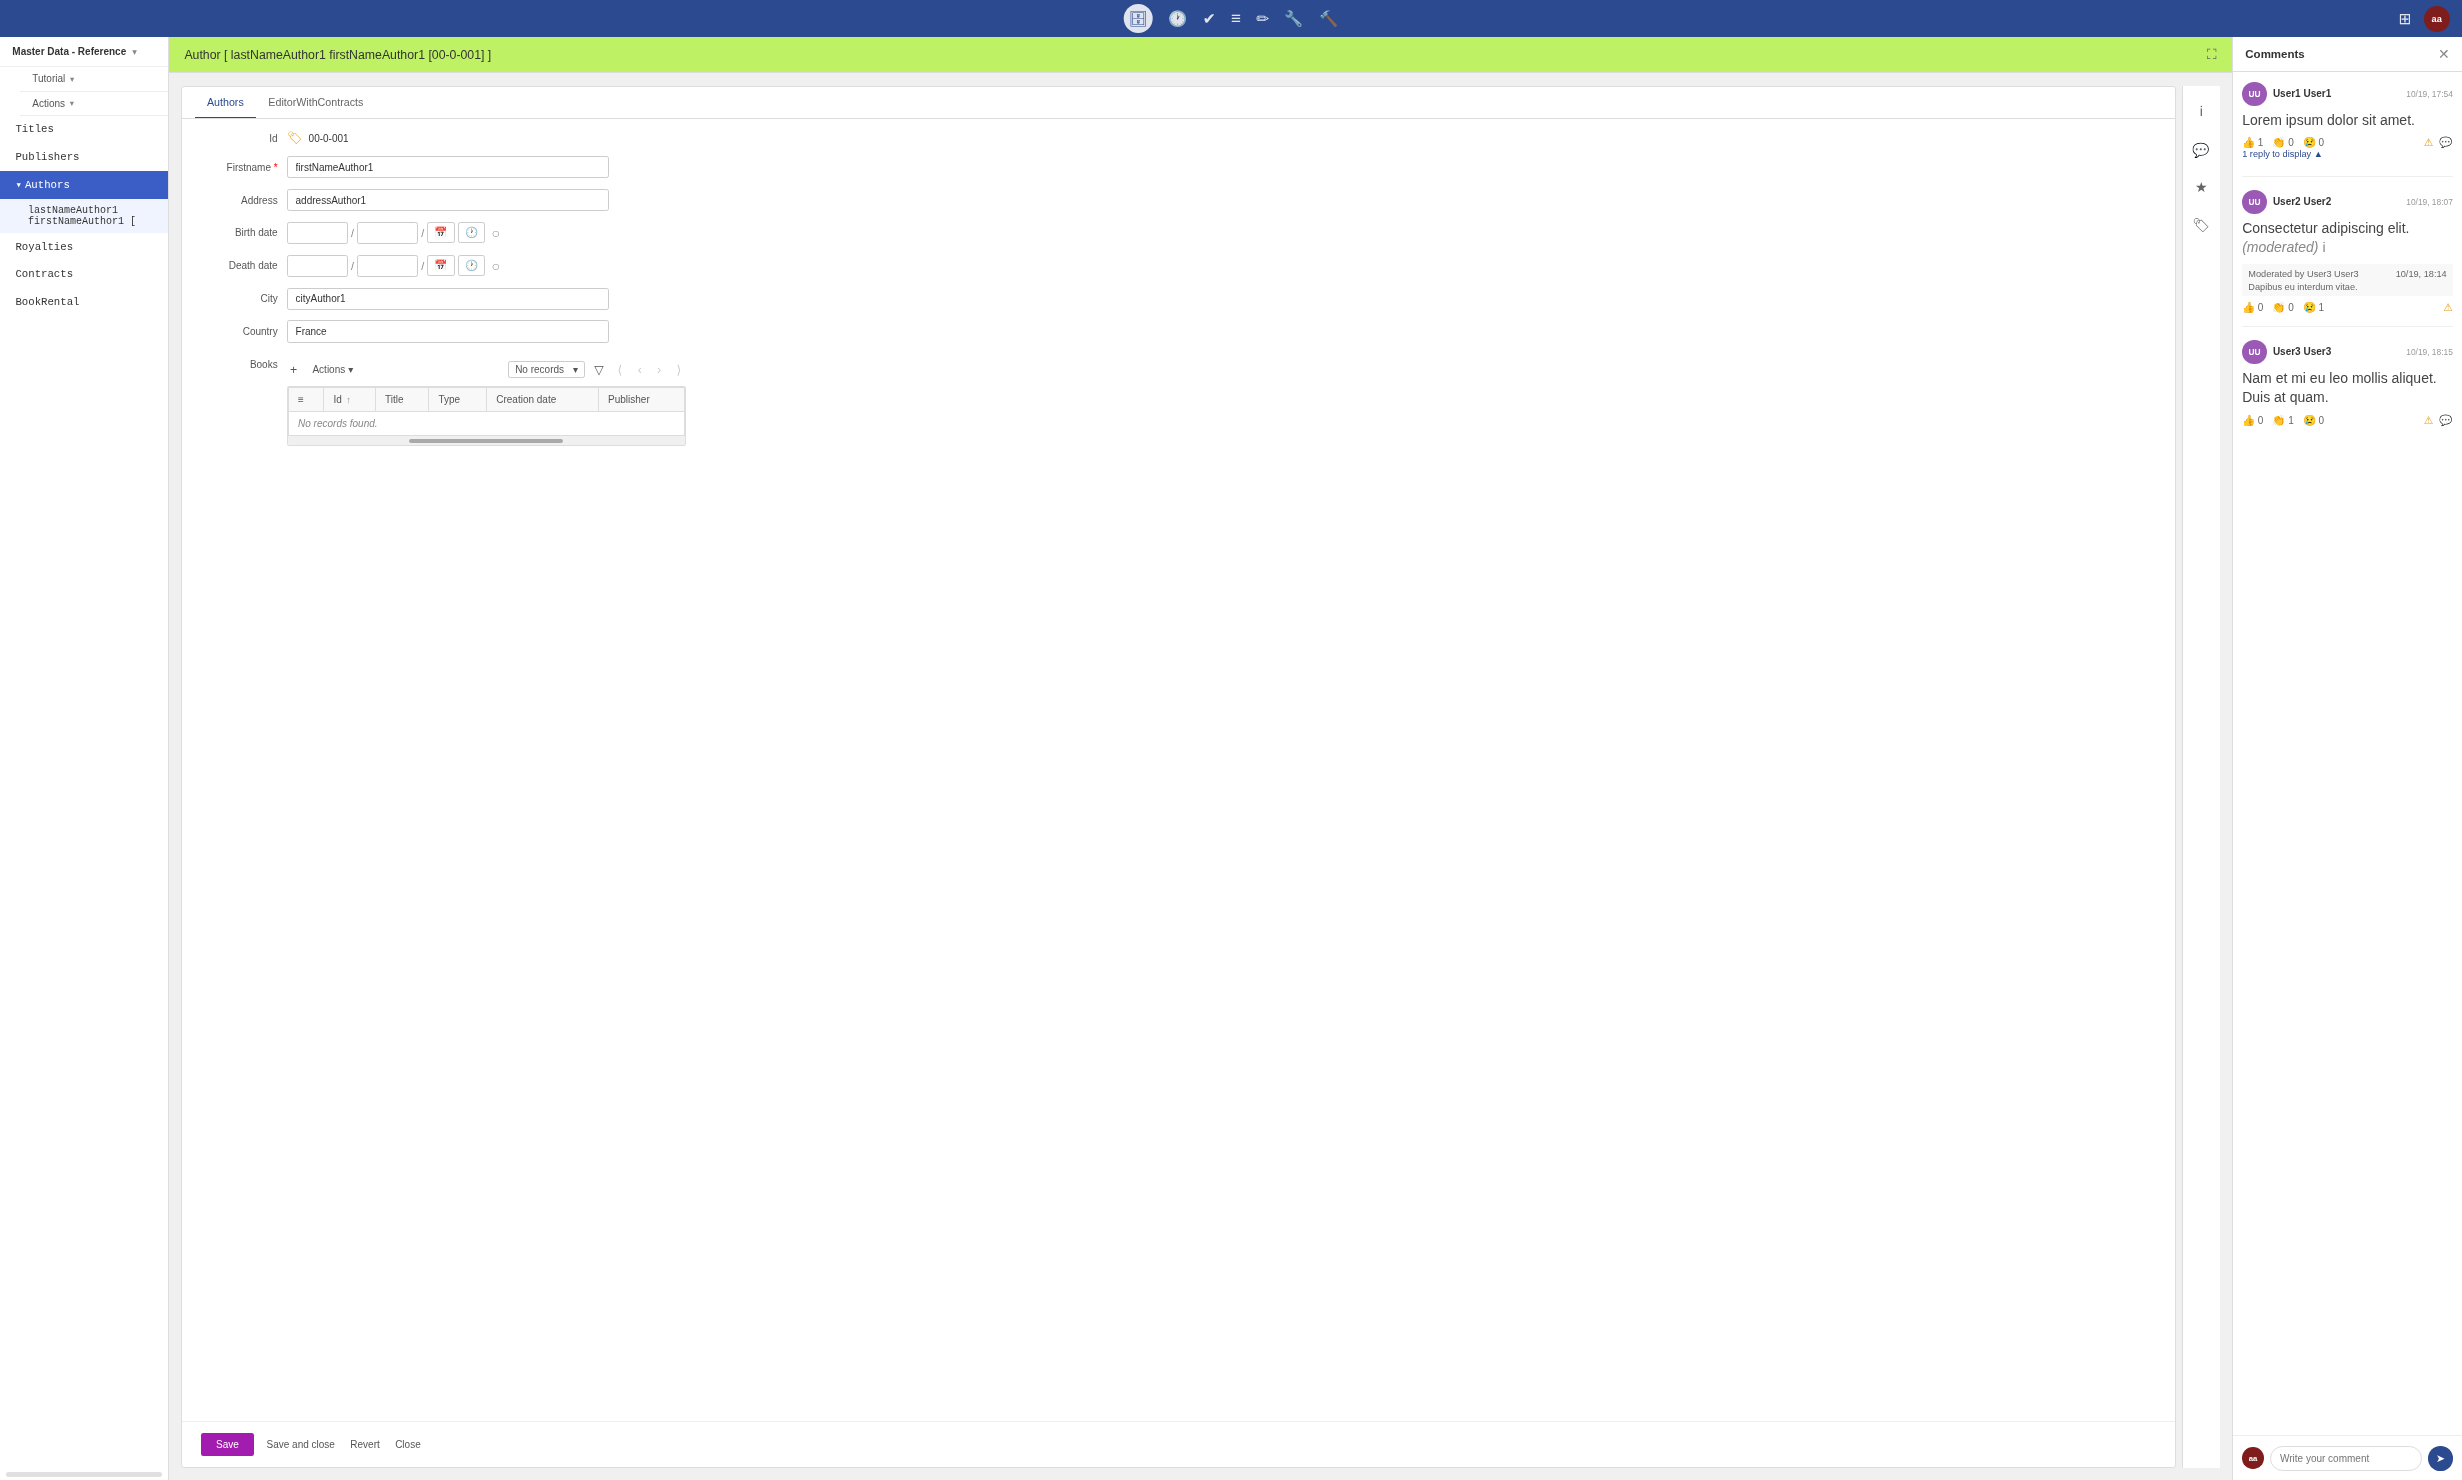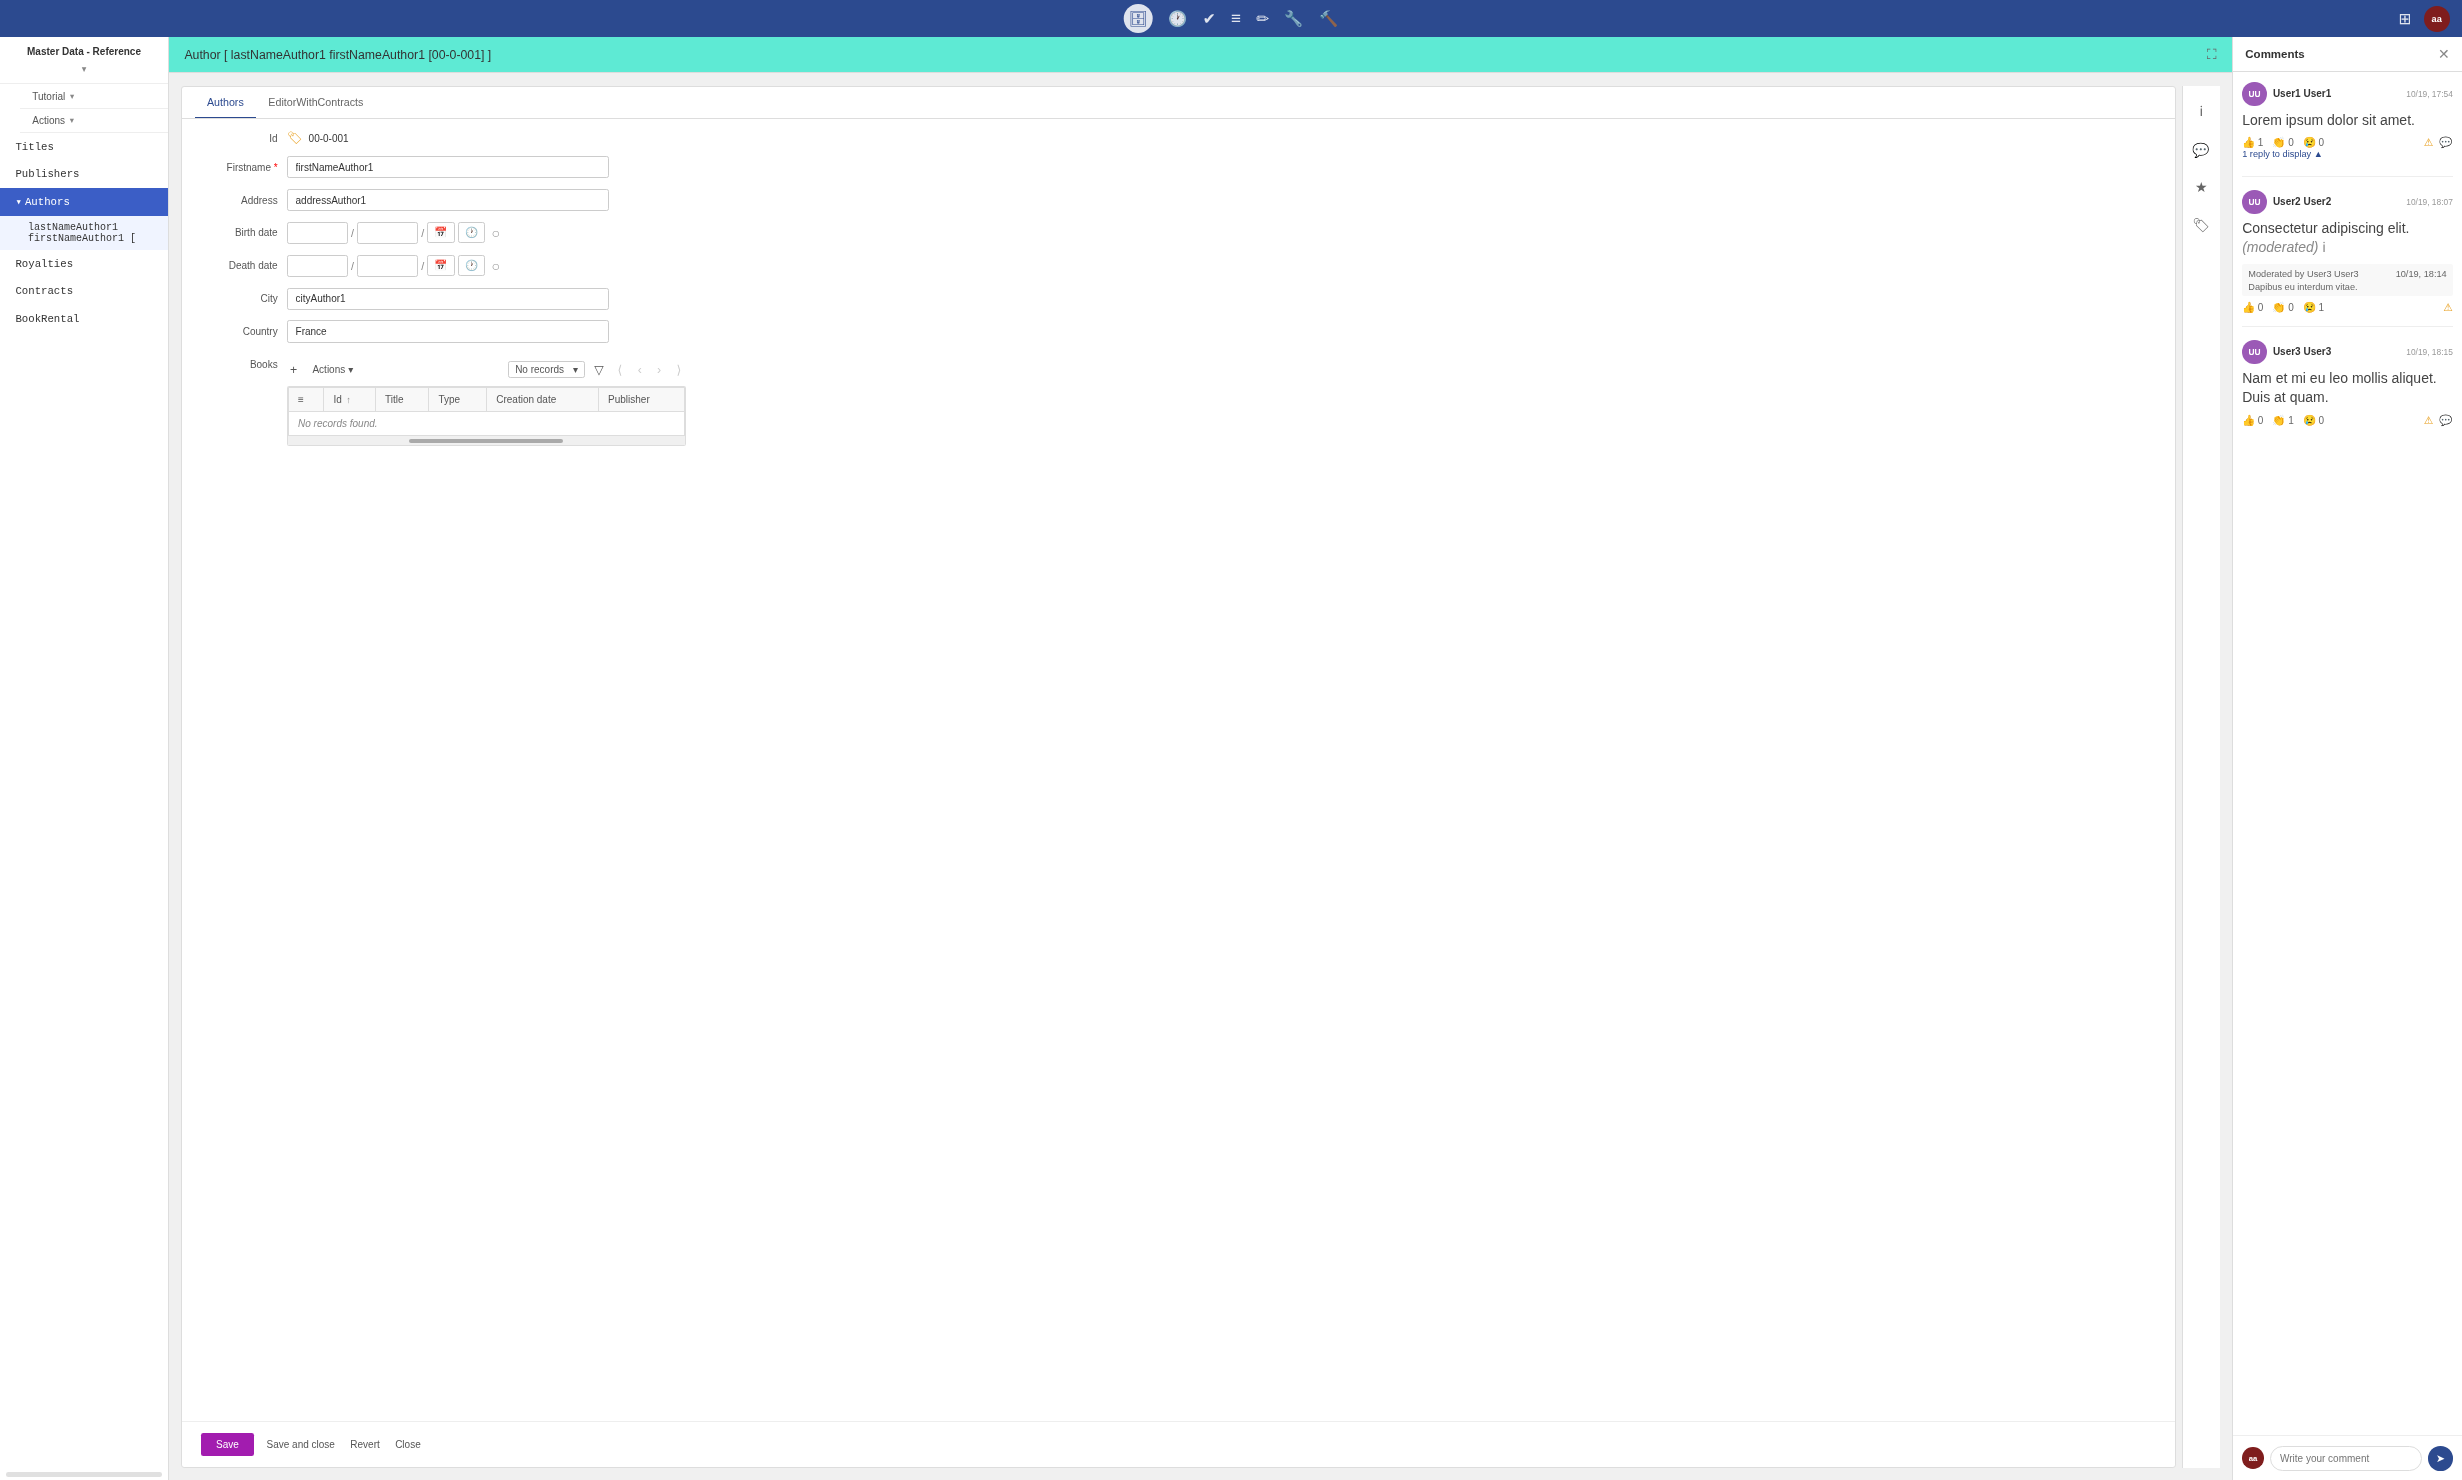--- a/index.html
+++ b/index.html
@@ -73,21 +73,20 @@
       display: flex;
       flex-direction: column;
       flex-shrink: 0;
     }
     .sidebar-header {
       padding: 9.2px 12.3px;
       display: flex;
       align-items: center;
       gap: 6.1px;
       border-bottom: 0.8px solid #eee;
-      flex-direction: column;
     }
     .sidebar-section {
       padding: 6.1px 12.3px;
       font-size: 10px;
       color: #555;
       display: flex;
       align-items: center;
       gap: 4.6px;
       border-bottom: 0.8px solid #eee;
       cursor: pointer;
@@ -117,21 +116,21 @@
     }
 
     
     .content-area {
       flex: 1;
       display: flex;
       flex-direction: column;
       min-width: 0;
     }
     .content-header {
-      background: #5eead4;
+      background: #bef264;
       padding: 9.2px 15.4px;
       border-bottom: 0.8px solid #ddd;
       display: flex;
       align-items: center;
       gap: 22px;
     }
     .content-title {
       font-size: 12.3px;
       color: #333;
     }

